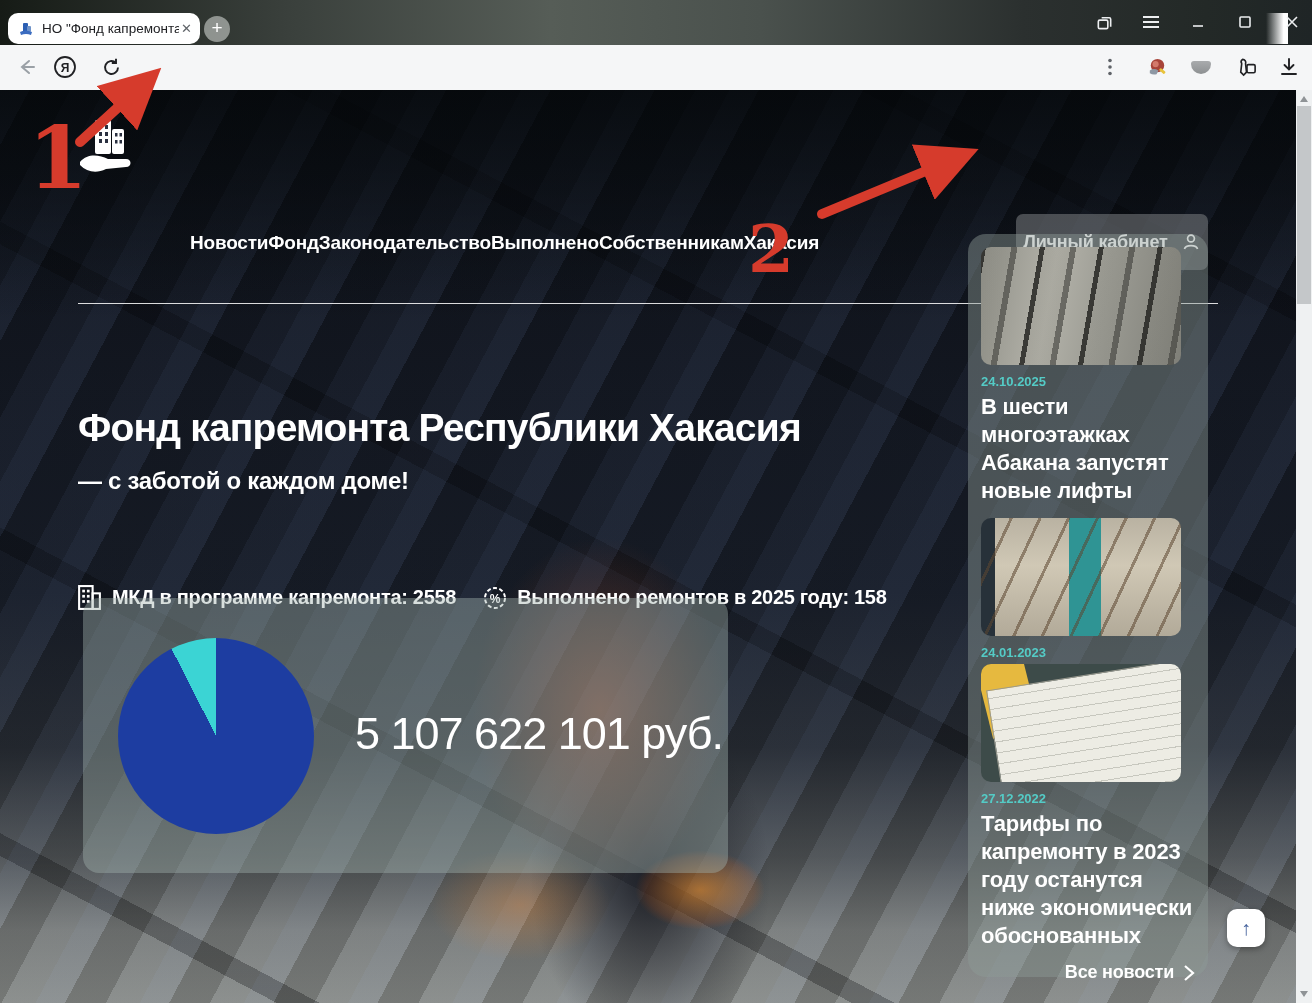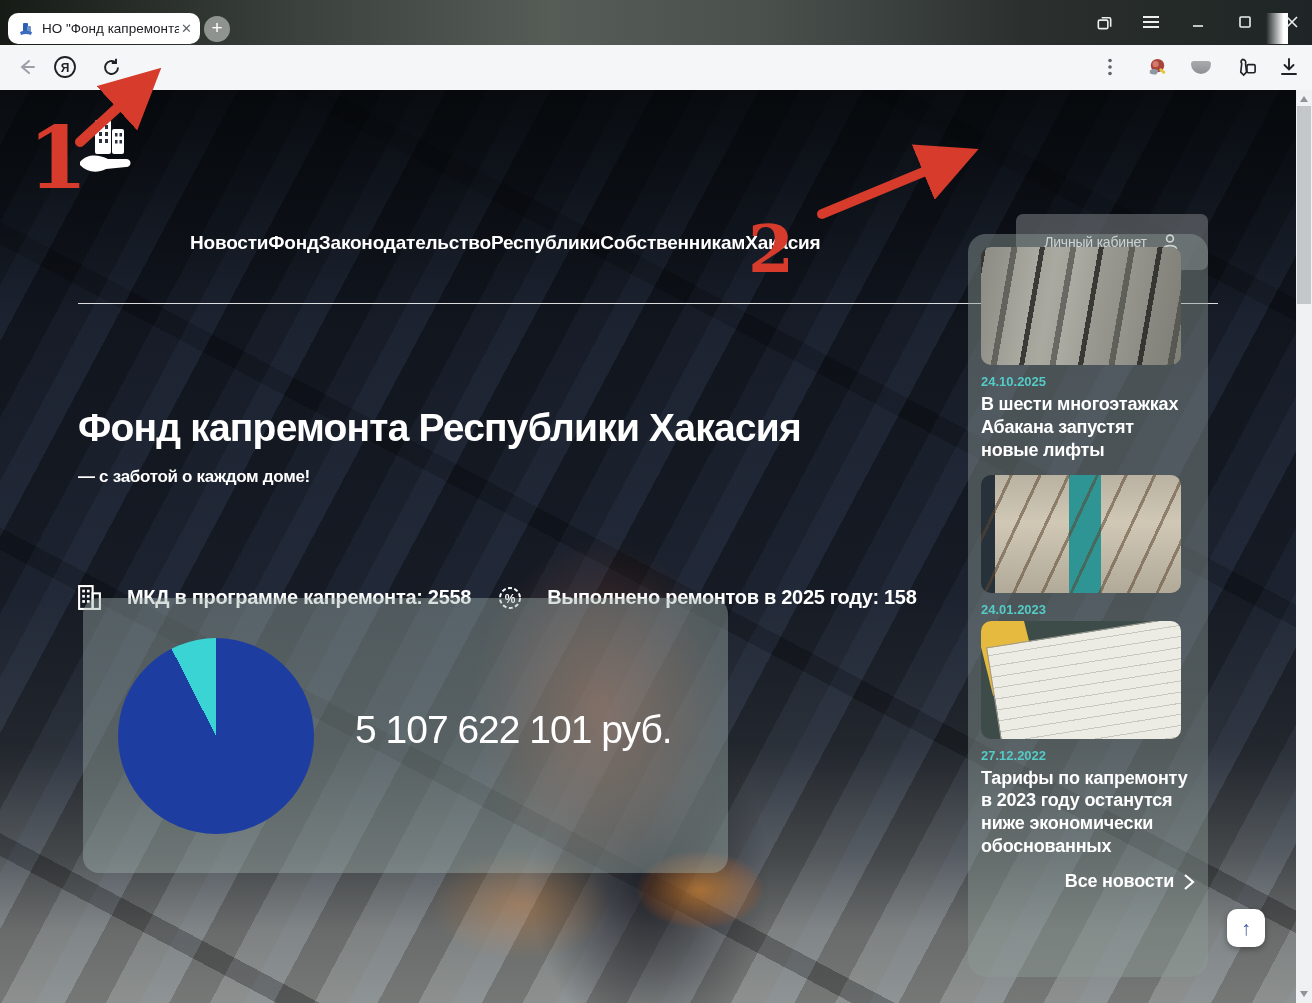--- a/index.html
+++ b/index.html
@@ -46,56 +46,56 @@
       linear-gradient(180deg, #0e1219 0%, #151a24 30%, #1a202b 55%, #2b3037 72%, #595d5e 84%, #898c89 92%, #9a9d98 100%);
   }
   .page::before { content:""; position:absolute; inset:0;
     background:linear-gradient(180deg, rgba(4,7,9,.75), rgba(4,7,9,0) 230px); }
 
   
   .site-nav { position:absolute; left:190px; top:130px; height:45px; display:flex; align-items:center; }
   .nav-item { font-size:19px; font-weight:bold; color:#fff; letter-spacing:-.2px; white-space:nowrap; }
   .account-btn { position:absolute; left:1016px; top:124px; width:192px; height:56px;
     background:rgba(112,114,118,.62); border-radius:7px; display:flex; align-items:center; justify-content:center; gap:13px; }
-  .account-btn span { font-size:14px; font-weight:normal; color:#fff; letter-spacing:-.2px; }
+  .account-btn span { font-size:18px; font-weight:bold; color:#fff; letter-spacing:-.2px; }
   .header-divider { position:absolute; left:78px; top:213px; width:1140px; height:1px; background:rgba(255,255,255,.85); }
 
   
   .hero-title { position:absolute; left:78px; top:316px; font-size:39px; font-weight:bold; color:#fff; letter-spacing:-.8px; }
-  .hero-subtitle { position:absolute; left:78px; top:377px; font-size:17px; font-weight:bold; color:#fff; letter-spacing:-.3px; }
+  .hero-subtitle { position:absolute; left:78px; top:377px; font-size:24px; font-weight:bold; color:#fff; letter-spacing:-.3px; }
   .stats { position:absolute; left:76px; top:494px; display:flex; gap:26px; align-items:center; }
-  .stat { display:flex; gap:24px; align-items:center; }
+  .stat { display:flex; gap:9px; align-items:center; }
   .stat span { font-size:20px; font-weight:bold; color:#fff; letter-spacing:-.3px; white-space:nowrap; }
 
   
   .collect-card { position:absolute; left:83px; top:508px; width:645px; height:275px;
     background:rgba(163,178,175,.42); border-radius:16px; }
   .pie { position:absolute; left:35px; top:40px; width:196px; height:196px; border-radius:50%; }
   .collect-label { position:absolute; left:272px; top:76px; display:flex; gap:11px; align-items:center; }
   .collect-label span { font-size:19px; font-weight:bold; color:#fff; letter-spacing:-.3px; }
-  .collect-amount { position:absolute; left:272px; top:110px; font-size:39px; font-weight:400; color:#fff; letter-spacing:-1px; white-space:nowrap; }
+  .collect-amount { position:absolute; left:272px; top:110px; font-size:45px; font-weight:400; color:#fff; letter-spacing:-1px; white-space:nowrap; }
 
   
   .news-panel { position:absolute; left:968px; top:144px; width:240px; height:743px;
     background:rgba(141,156,151,.45); border-radius:18px; padding:13px; }
   .news-img { width:200px; height:118px; border-radius:10px; margin-bottom:9px; position:relative; overflow:hidden; }
   .img-lifts { background:
       repeating-linear-gradient(100deg, rgba(38,38,35,.85) 0 5px, rgba(120,120,112,.15) 5px 30px, rgba(60,60,56,.6) 30px 36px, transparent 36px 58px),
       linear-gradient(100deg,#8f8f87 0%,#b3b2a9 35%,#9c9c94 60%,#7f7f78 100%); }
   .img-scaffold { background:
       repeating-linear-gradient(115deg, rgba(92,70,48,.55) 0 3px, transparent 3px 26px),
       linear-gradient(90deg,#273139 0 7%, transparent 7%),
       linear-gradient(90deg, transparent 0 44%, #2f9494 44% 60%, transparent 60%),
       linear-gradient(180deg,#b9b2a2 0%,#d0c8b5 40%,#b2aa99 100%); }
   .img-receipt { background:#3d4b49; }
   .img-receipt .folder { position:absolute; left:2px; top:-8px; width:48px; height:78px; background:#e6b93f; transform:rotate(-14deg); }
   .img-receipt .paper { position:absolute; left:14px; top:10px; right:-14px; bottom:-22px;
     background:repeating-linear-gradient(0deg,#edece4 0 10px,#c7c7be 10px 11px); transform:rotate(-9deg); border:1px solid #9a9a90; }
   .news-date { font-size:13px; font-weight:bold; color:#54cbc6; margin:1px 0 4px; }
-  .news-title { font-size:18px; font-weight:bold; color:#fff; line-height:1.27; letter-spacing:-.2px; margin-bottom:13px; }
+  .news-title { font-size:22px; font-weight:bold; color:#fff; line-height:1.27; letter-spacing:-.2px; margin-bottom:13px; }
   .all-news { display:flex; justify-content:flex-end; align-items:center; gap:9px; margin-top:4px; }
   .all-news span { font-size:18px; font-weight:bold; color:#fff; letter-spacing:-.2px; }
 
   
   .scroll-top { position:absolute; left:1227px; top:819px; width:38px; height:38px; background:#fff; border-radius:10px;
     display:flex; align-items:center; justify-content:center; font-size:20px; color:#46639d; box-shadow:0 2px 6px rgba(0,0,0,.35); }
   .scrollbar { position:absolute; left:1296px; top:90px; width:16px; height:913px; background:#eff1f2; }
   .sb-thumb { position:absolute; left:1px; top:16px; width:14px; height:198px; background:#c4c7c9; }
   .sb-up { position:absolute; left:4px; top:6px; width:0; height:0; border-left:4px solid transparent; border-right:4px solid transparent; border-bottom:6px solid #8f9396; }
   .sb-down { position:absolute; left:4px; bottom:6px; width:0; height:0; border-left:4px solid transparent; border-right:4px solid transparent; border-top:6px solid #8f9396; }
@@ -240,21 +240,21 @@
             <rect x="44.5" y="24" width="2.5" height="3.5"></rect>
         </g>
         <path d="M5 46 C13 37 24 39 33 43 L51 43 C57 43 57 51 51 51 L31 53 C21 58 12 56 5 49 Z" fill="#fff"></path>
       </svg>
     </div>
 
     <div class="site-nav">
       <span class="nav-item">Новости</span>
       <span class="nav-item">Фонд</span>
       <span class="nav-item">Законодательство</span>
-      <span class="nav-item">Республики</span>
+      <span class="nav-item">Выполнено</span>
       <span class="nav-item">Собственникам</span>
       <span class="nav-item">Хакасия</span>
     </div>
 
     <div class="account-btn">
       <span>Личный кабинет</span>
       <svg width="20" height="20" viewBox="0 0 20 20" fill="none" stroke="#fff" stroke-width="1.7">
         <circle cx="10" cy="6.5" r="3.4"></circle>
         <path d="M3.5 17 c1 -4.5 12 -4.5 13 0"></path>
       </svg>

